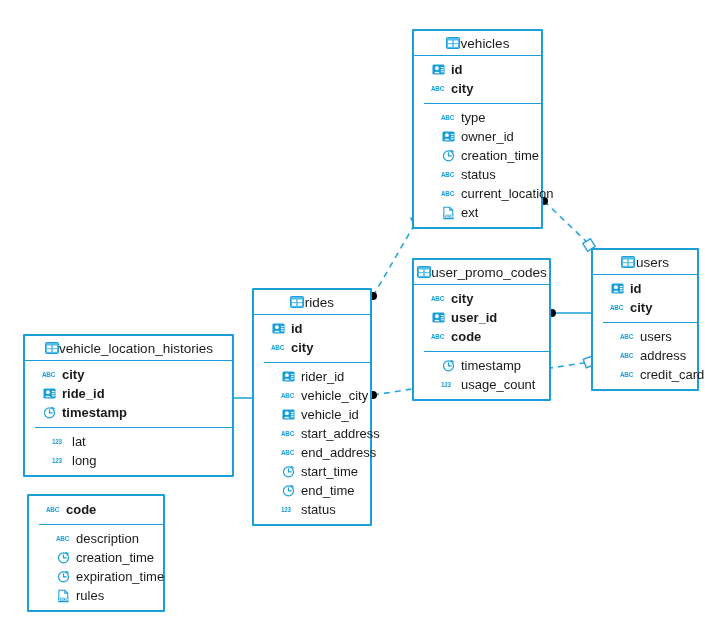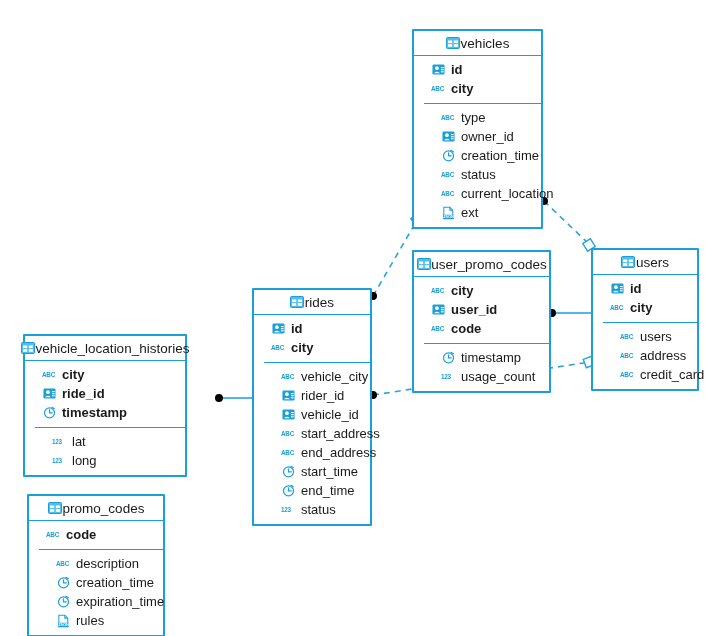--- a/index.html
+++ b/index.html
@@ -85,24 +85,24 @@
     width: 15px;
     height: 15px;
     display: inline-flex;
     align-items: center;
     justify-content: center;
   }
   .ficon svg { display: block; }
 
   
   #node-vehicles                   { left: 412px; top: 29px;  width: 131px; }
-  #node-user_promo_codes           { left: 412px; top: 250px; width: 139px; }
+  #node-user_promo_codes           { left: 412px; top: 258px; width: 139px; }
   #node-users                      { left: 591px; top: 248px; width: 108px; }
   #node-rides                      { left: 252px; top: 288px; width: 120px; }
-  #node-vehicle_location_histories { left: 23px;  top: 334px; width: 164px; }
+  #node-vehicle_location_histories { left: 23px;  top: 334px; width: 211px; }
   #node-promo_codes                { left: 27px;  top: 494px; width: 138px; }
 
   .endpoint-dot { fill: #000000; }
   .edge-solid {
     stroke: #1b9fd8;
     stroke-width: 1.6;
     fill: none;
   }
   .edge-dashed {
     stroke: #2ba3dd;
@@ -412,38 +412,38 @@
           <svg width="15" height="11" viewBox="0 0 20 11">
               <text x="0" y="9" font-family="'Liberation Sans',sans-serif" font-size="8.5" font-weight="bold" fill="#1b9fd8" letter-spacing="-0.3">ABC</text>
             </svg>
         </span>
         <span>city</span>
       </div>
     </div>
     <div class="field-group">
       <div class="field-row">
         <span class="ficon">
+          <svg width="13" height="13" viewBox="0 0 14 14">
+            <rect x="0.5" y="1.5" width="13" height="11" rx="1.5" fill="#1b9fd8"></rect>
+            <circle cx="5.3" cy="5.6" r="2" fill="#ffffff"></circle>
+            <path d="M2.1 11 q3.2 -3 6.4 0 z" fill="#ffffff"></path>
+            <rect x="9.6" y="4.3" width="3" height="1.2" fill="#ffffff"></rect>
+            <rect x="9.6" y="6.6" width="3" height="1.2" fill="#ffffff"></rect>
+            <rect x="9.6" y="8.9" width="3" height="1.2" fill="#ffffff"></rect>
+          </svg>
+        </span>
+        <span>rider_id</span>
+      </div>
+      <div class="field-row">
+        <span class="ficon">
           <svg width="15" height="11" viewBox="0 0 20 11">
               <text x="0" y="9" font-family="'Liberation Sans',sans-serif" font-size="8.5" font-weight="bold" fill="#1b9fd8" letter-spacing="-0.3">ABC</text>
             </svg>
         </span>
         <span>vehicle_city</span>
-      </div>
-      <div class="field-row">
-        <span class="ficon">
-          <svg width="13" height="13" viewBox="0 0 14 14">
-            <rect x="0.5" y="1.5" width="13" height="11" rx="1.5" fill="#1b9fd8"></rect>
-            <circle cx="5.3" cy="5.6" r="2" fill="#ffffff"></circle>
-            <path d="M2.1 11 q3.2 -3 6.4 0 z" fill="#ffffff"></path>
-            <rect x="9.6" y="4.3" width="3" height="1.2" fill="#ffffff"></rect>
-            <rect x="9.6" y="6.6" width="3" height="1.2" fill="#ffffff"></rect>
-            <rect x="9.6" y="8.9" width="3" height="1.2" fill="#ffffff"></rect>
-          </svg>
-        </span>
-        <span>rider_id</span>
       </div>
       <div class="field-row">
         <span class="ficon">
           <svg width="13" height="13" viewBox="0 0 14 14">
             <rect x="0.5" y="1.5" width="13" height="11" rx="1.5" fill="#1b9fd8"></rect>
             <circle cx="5.3" cy="5.6" r="2" fill="#ffffff"></circle>
             <path d="M2.1 11 q3.2 -3 6.4 0 z" fill="#ffffff"></path>
             <rect x="9.6" y="4.3" width="3" height="1.2" fill="#ffffff"></rect>
             <rect x="9.6" y="6.6" width="3" height="1.2" fill="#ffffff"></rect>
             <rect x="9.6" y="8.9" width="3" height="1.2" fill="#ffffff"></rect>
@@ -558,32 +558,20 @@
           <svg width="15" height="11" viewBox="0 0 20 11">
               <text x="0" y="9" font-family="'Liberation Sans',sans-serif" font-size="8.5" font-weight="bold" fill="#1b9fd8" letter-spacing="-0.3">123</text>
             </svg>
         </span>
         <span>long</span>
       </div>
     </div>
   </div>
 
   <div class="table-node" id="node-promo_codes">
-    <div class="table-title">
-      <span class="ficon">
-        <svg width="14" height="14" viewBox="0 0 14 14">
-          <rect x="0.5" y="1.5" width="13" height="11" rx="1" fill="#52bdea" stroke="#1b9fd8"></rect>
-          <rect x="2" y="4.5" width="4.2" height="2.6" fill="#ffffff"></rect>
-          <rect x="7.8" y="4.5" width="4.2" height="2.6" fill="#ffffff"></rect>
-          <rect x="2" y="8.2" width="4.2" height="2.6" fill="#ffffff"></rect>
-          <rect x="7.8" y="8.2" width="4.2" height="2.6" fill="#ffffff"></rect>
-        </svg>
-      </span>
-      <span class="title-text">promo_codes</span>
-    </div>
     <div class="field-group">
       <div class="field-row pk">
         <span class="ficon">
           <svg width="15" height="11" viewBox="0 0 20 11">
               <text x="0" y="9" font-family="'Liberation Sans',sans-serif" font-size="8.5" font-weight="bold" fill="#1b9fd8" letter-spacing="-0.3">ABC</text>
             </svg>
         </span>
         <span>code</span>
       </div>
     </div>

